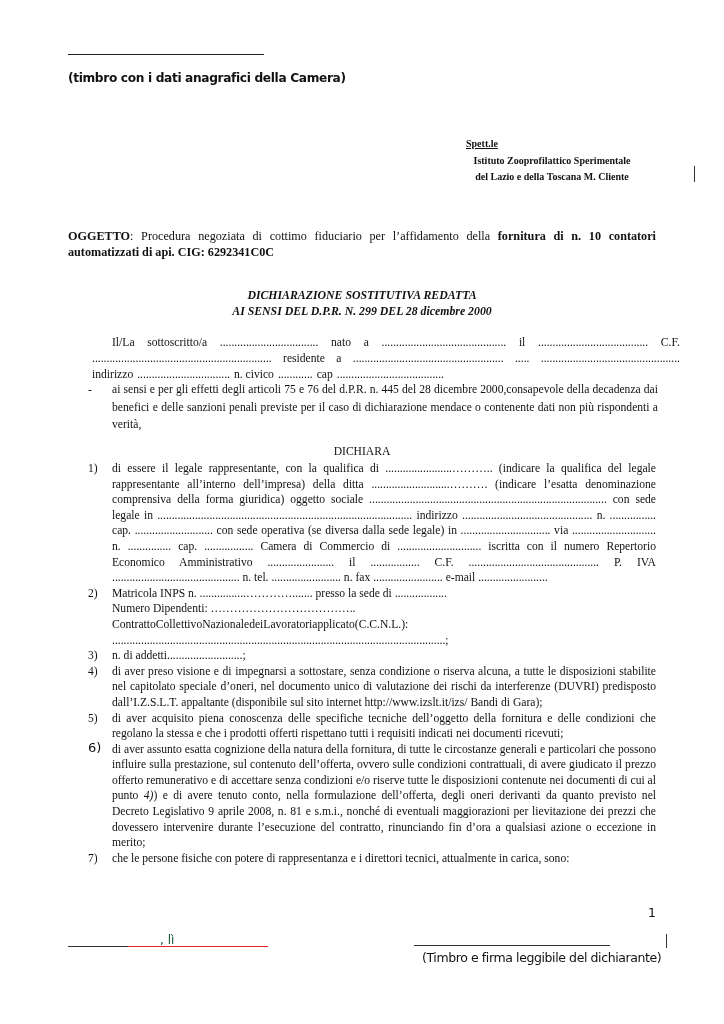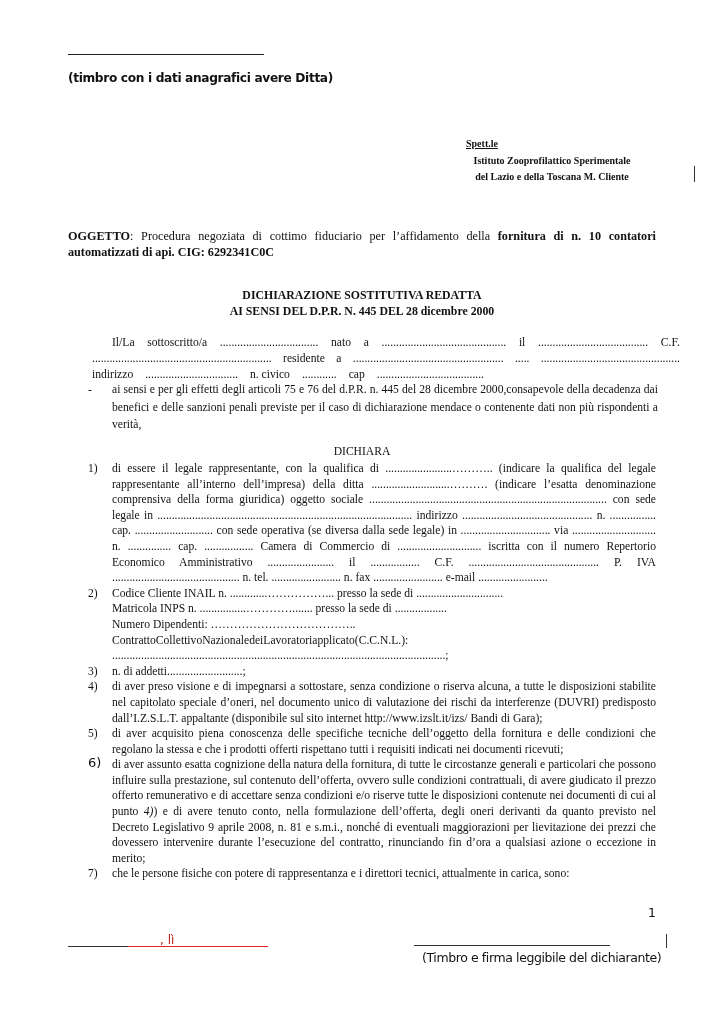--- a/index.html
+++ b/index.html
@@ -10,66 +10,66 @@
   .stamp-line { left: 68px; top: 54px; width: 196px; border-top: 1.4px solid #222; }
   .stamp-label { left: 68px; top: 71px; font-size: 12.2px; font-weight: bold; font-family: "DejaVu Sans", "Liberation Sans", sans-serif; letter-spacing: -0.35px; }
 
   .recipient { left: 436px; top: 136px; width: 232px; font-size: 10px; font-weight: bold; line-height: 16.5px; text-align: center; }
   .recipient .spett { text-decoration: underline; display: block; padding-left: 10px; text-align: left; margin-left: 20px; }
   .rev-bar { width: 1px; background: #333; }
 
   .oggetto { left: 68px; top: 229px; width: 588px; font-size: 12.2px; line-height: 15.5px; text-align: justify; }
   .oggetto b { font-weight: bold; }
 
-  .title { left: 68px; top: 287px; width: 588px; text-align: center; font-size: 11.8px; font-weight: bold; line-height: 16px; }
+  .title { left: 68px; top: 287px; width: 588px; text-align: center; font-size: 11.8px; font-weight: bold; line-height: 16px; font-style: italic; }
 
   .intro { left: 68px; top: 335px; width: 588px; font-size: 11.6px; line-height: 15.8px; margin-left: 24px; }
   .row { display: flex; justify-content: space-between; white-space: nowrap; }
   .row.first { padding-left: 20px; }
-  .row.left { justify-content: flex-start; gap: 12px; }
+  .row.left { justify-content: flex-start; gap: 4px; }
 
   .bullet { left: 88px; top: 381px; width: 570px; font-size: 11.6px; line-height: 17.6px; }
   .bullet .mark { position: absolute; left: 0; top: 0; }
   .bullet .txt { margin-left: 24px; text-align: justify; }
 
   .dichiara { left: 68px; top: 445px; width: 588px; text-align: center; font-size: 11.6px; }
 
   .items { left: 88px; top: 461px; width: 568px; font-size: 11.6px; line-height: 15.6px; }
   .item { position: relative; padding-left: 24px; text-align: justify; }
   .item .num { position: absolute; left: 0; top: 0; }
   .item .num.big { font-family: "DejaVu Sans", "Liberation Sans", sans-serif; font-size: 13px; top: -2px; }
   .ccnl { display: flex; justify-content: flex-start; white-space: nowrap; }
 
   .page-num { left: 648px; top: 905px; font-size: 12.5px; font-family: "DejaVu Sans", "Liberation Sans", sans-serif; }
   .date-line-black { left: 68px; top: 946px; width: 60px; border-top: 1.2px solid #333; }
   .date-line-red { left: 128px; top: 946px; width: 140px; border-top: 1.2px solid #e52222; }
-  .date-li { left: 160px; top: 933px; font-size: 12px; color: #b91c1c; font-family: "DejaVu Sans", "Liberation Sans", sans-serif; }
+  .date-li { left: 160px; top: 933px; font-size: 12px; color: #14532d; font-family: "DejaVu Sans", "Liberation Sans", sans-serif; }
   .sign-line { left: 414px; top: 945px; width: 196px; border-top: 1.2px solid #333; }
   .sign-label { left: 422px; top: 950px; font-size: 12.5px; font-family: "DejaVu Sans", "Liberation Sans", sans-serif; letter-spacing: -0.4px; }
 </style>
 </head>
 <body>
 
 <div class="abs stamp-line"></div>
-<div class="abs stamp-label">(timbro con i dati anagrafici avere Ditta)</div>
+<div class="abs stamp-label">(timbro con i dati anagrafici della Camera)</div>
 
 <div class="abs recipient serif">
   <span class="spett">Spett.le</span>
   <div>Istituto Zooprofilattico Sperimentale</div>
   <div>del Lazio e della Toscana M. Cliente</div>
 </div>
 <div class="abs rev-bar" style="left:694px; top:166px; height:16px;"></div>
 
 <div class="abs oggetto serif">
   <b>OGGETTO</b><span>: Procedura negoziata di cottimo fiduciario per l’affidamento della </span><b>fornitura di n. 10 contatori automatizzati di api. CIG: 6292341C0C</b>
 </div>
 
 <div class="abs title serif">
   <div>DICHIARAZIONE SOSTITUTIVA REDATTA</div>
-  <div>AI SENSI DEL D.P.R. N. 445 DEL 28 dicembre 2000</div>
+  <div>AI SENSI DEL D.P.R. N. 299 DEL 28 dicembre 2000</div>
 </div>
 
 <div class="abs intro serif">
   <div class="row first">
     <span>Il/La</span>
     <span>sottoscritto/a</span>
     <span>..................................</span>
     <span>nato</span>
     <span>a</span>
     <span>...........................................</span>
@@ -102,21 +102,20 @@
 
 <div class="abs dichiara serif">DICHIARA</div>
 
 <div class="abs items serif">
   <div class="item">
     <span class="num">1)</span>
     <div>di essere il legale rappresentante, con la qualifica di .......................……….. (indicare la qualifica del legale rappresentante all’interno dell’impresa) della ditta ...........................………. (indicare l’esatta denominazione comprensiva della forma giuridica)  oggetto sociale .................................................................................. con sede legale in ........................................................................................ indirizzo ............................................. n. ................ cap. ........................... con sede operativa (se diversa dalla sede legale) in ............................... via ............................. n. ............... cap. ................. Camera di Commercio di ............................. iscritta con il numero Repertorio Economico Amministrativo ....................... il ................. C.F. ............................................. P. IVA ............................................ n. tel. ........................ n. fax ........................ e-mail ........................</div>
   </div>
   <div class="item">
     <span class="num">2)</span>
-    <div>Codice Cliente INAIL n. .............……………... presso la sede di ..............................</div>
     <div>Matricola INPS n. ................………….......  presso la sede di ..................</div>
     <div>Numero Dipendenti: ………………………………..</div>
     <div class="ccnl">
       <span>Contratto</span>
       <span>Collettivo</span>
       <span>Nazionale</span>
       <span>dei</span>
       <span>Lavoratori</span>
       <span>applicato</span>
       <span>(C.C.N.L.):</span>

